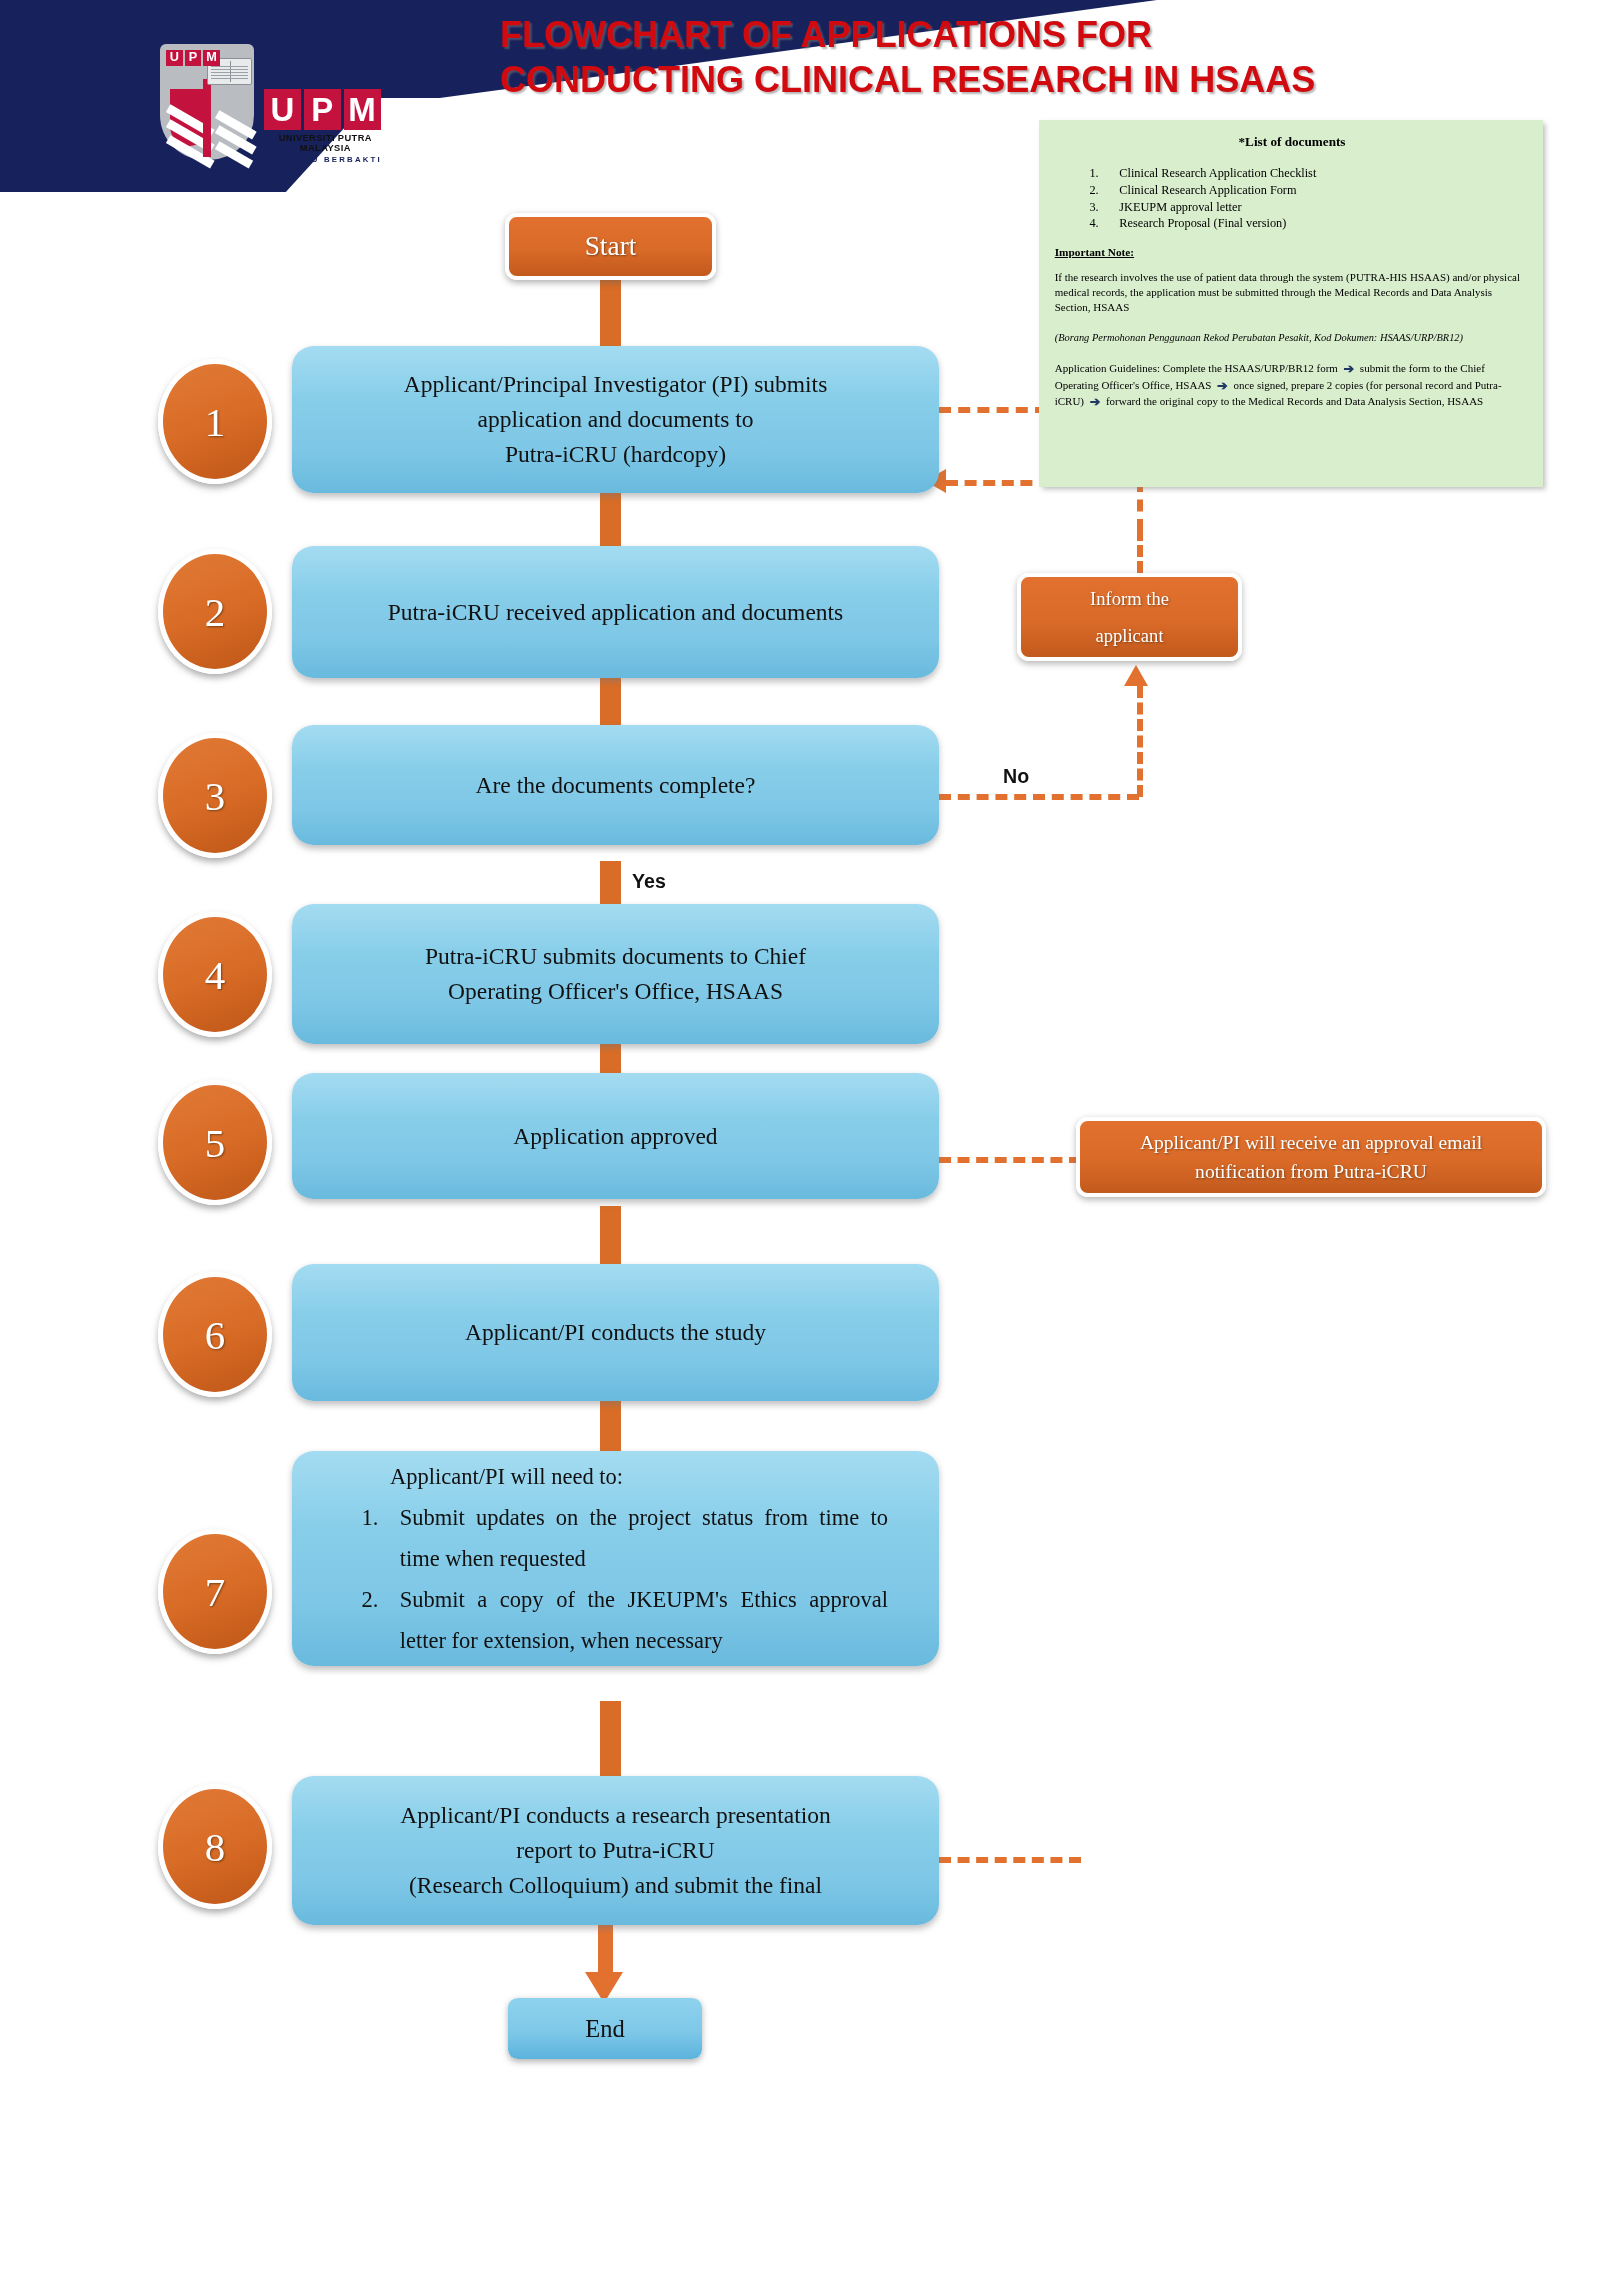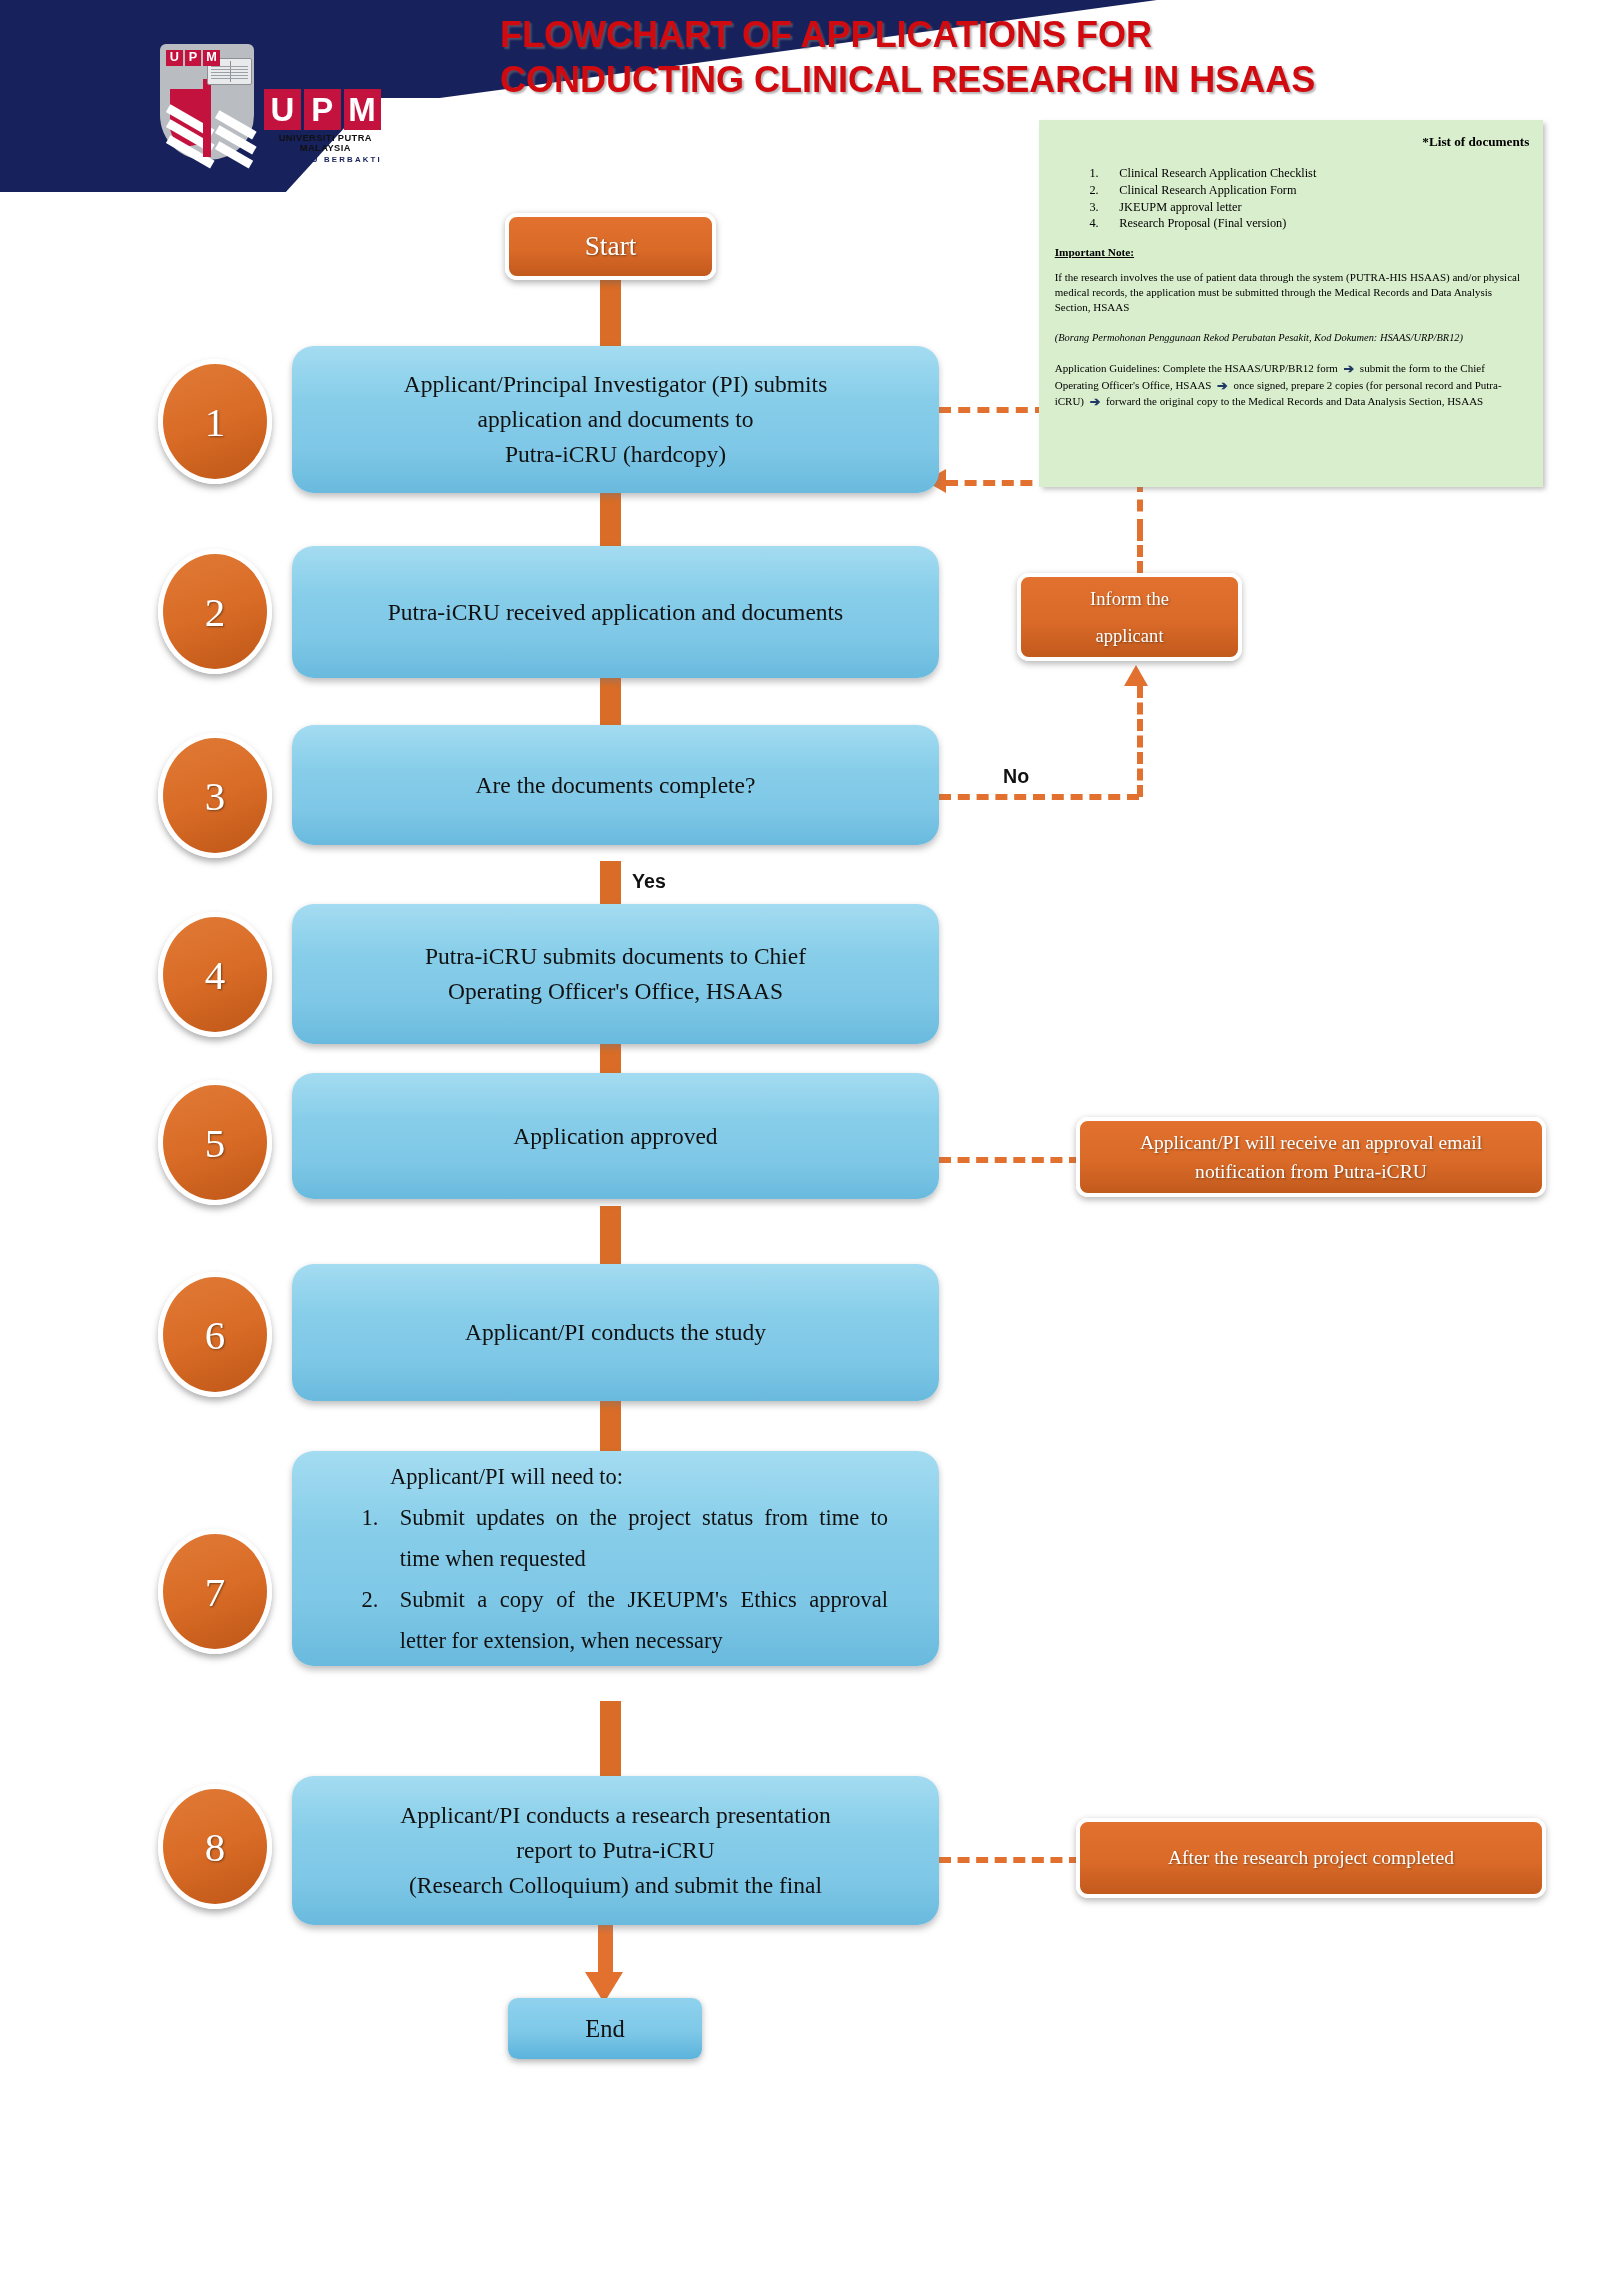--- a/index.html
+++ b/index.html
@@ -181,21 +181,21 @@
     width: 504px; height: 367px;
     background: #d9eecd;
     box-shadow: 2.9px 2.9px 4.9px rgba(130,130,130,0.5);
     padding: 9.8px 13.7px 9.8px 15.7px;
     box-sizing: border-box;
     z-index: 6;
     font-family: "Liberation Serif", serif;
     color: #000000;
   }
   #green-panel .gp-title {
-    text-align: right;
+    text-align: center;
     font-weight: bold;
     font-size: 13.2px;
     margin: 3.9px 0 15.7px 0;
   }
   #green-panel ol.doclist {
     margin: 0 0 13.7px 0;
     padding-left: 47px;
     font-size: 12.3px;
     line-height: 16.7px;
   }
@@ -622,23 +622,20 @@
   </div>
   <div class="process" id="node-8">
     <div>
       <div>Applicant/PI conducts a research presentation</div>
       <div>report to Putra-iCRU</div>
       <div>(Research Colloquium) and submit the final</div>
     </div>
   </div>
 
   <div class="dash-h" style="left:939px; top:1857px; width:142px;"></div>
-  <div class="callout" id="callout-after">
-    <span>After the research project completed</span>
-  </div>
 
   <div class="conn-arrow-stem" style="left:598px; top:1921px; height:59px;"></div>
   <div class="conn-arrow-head" style="left:585px; top:1972px;"></div>
 
   <div class="term" id="node-end">
     <span>End</span>
   </div>
 
 </div>
 

